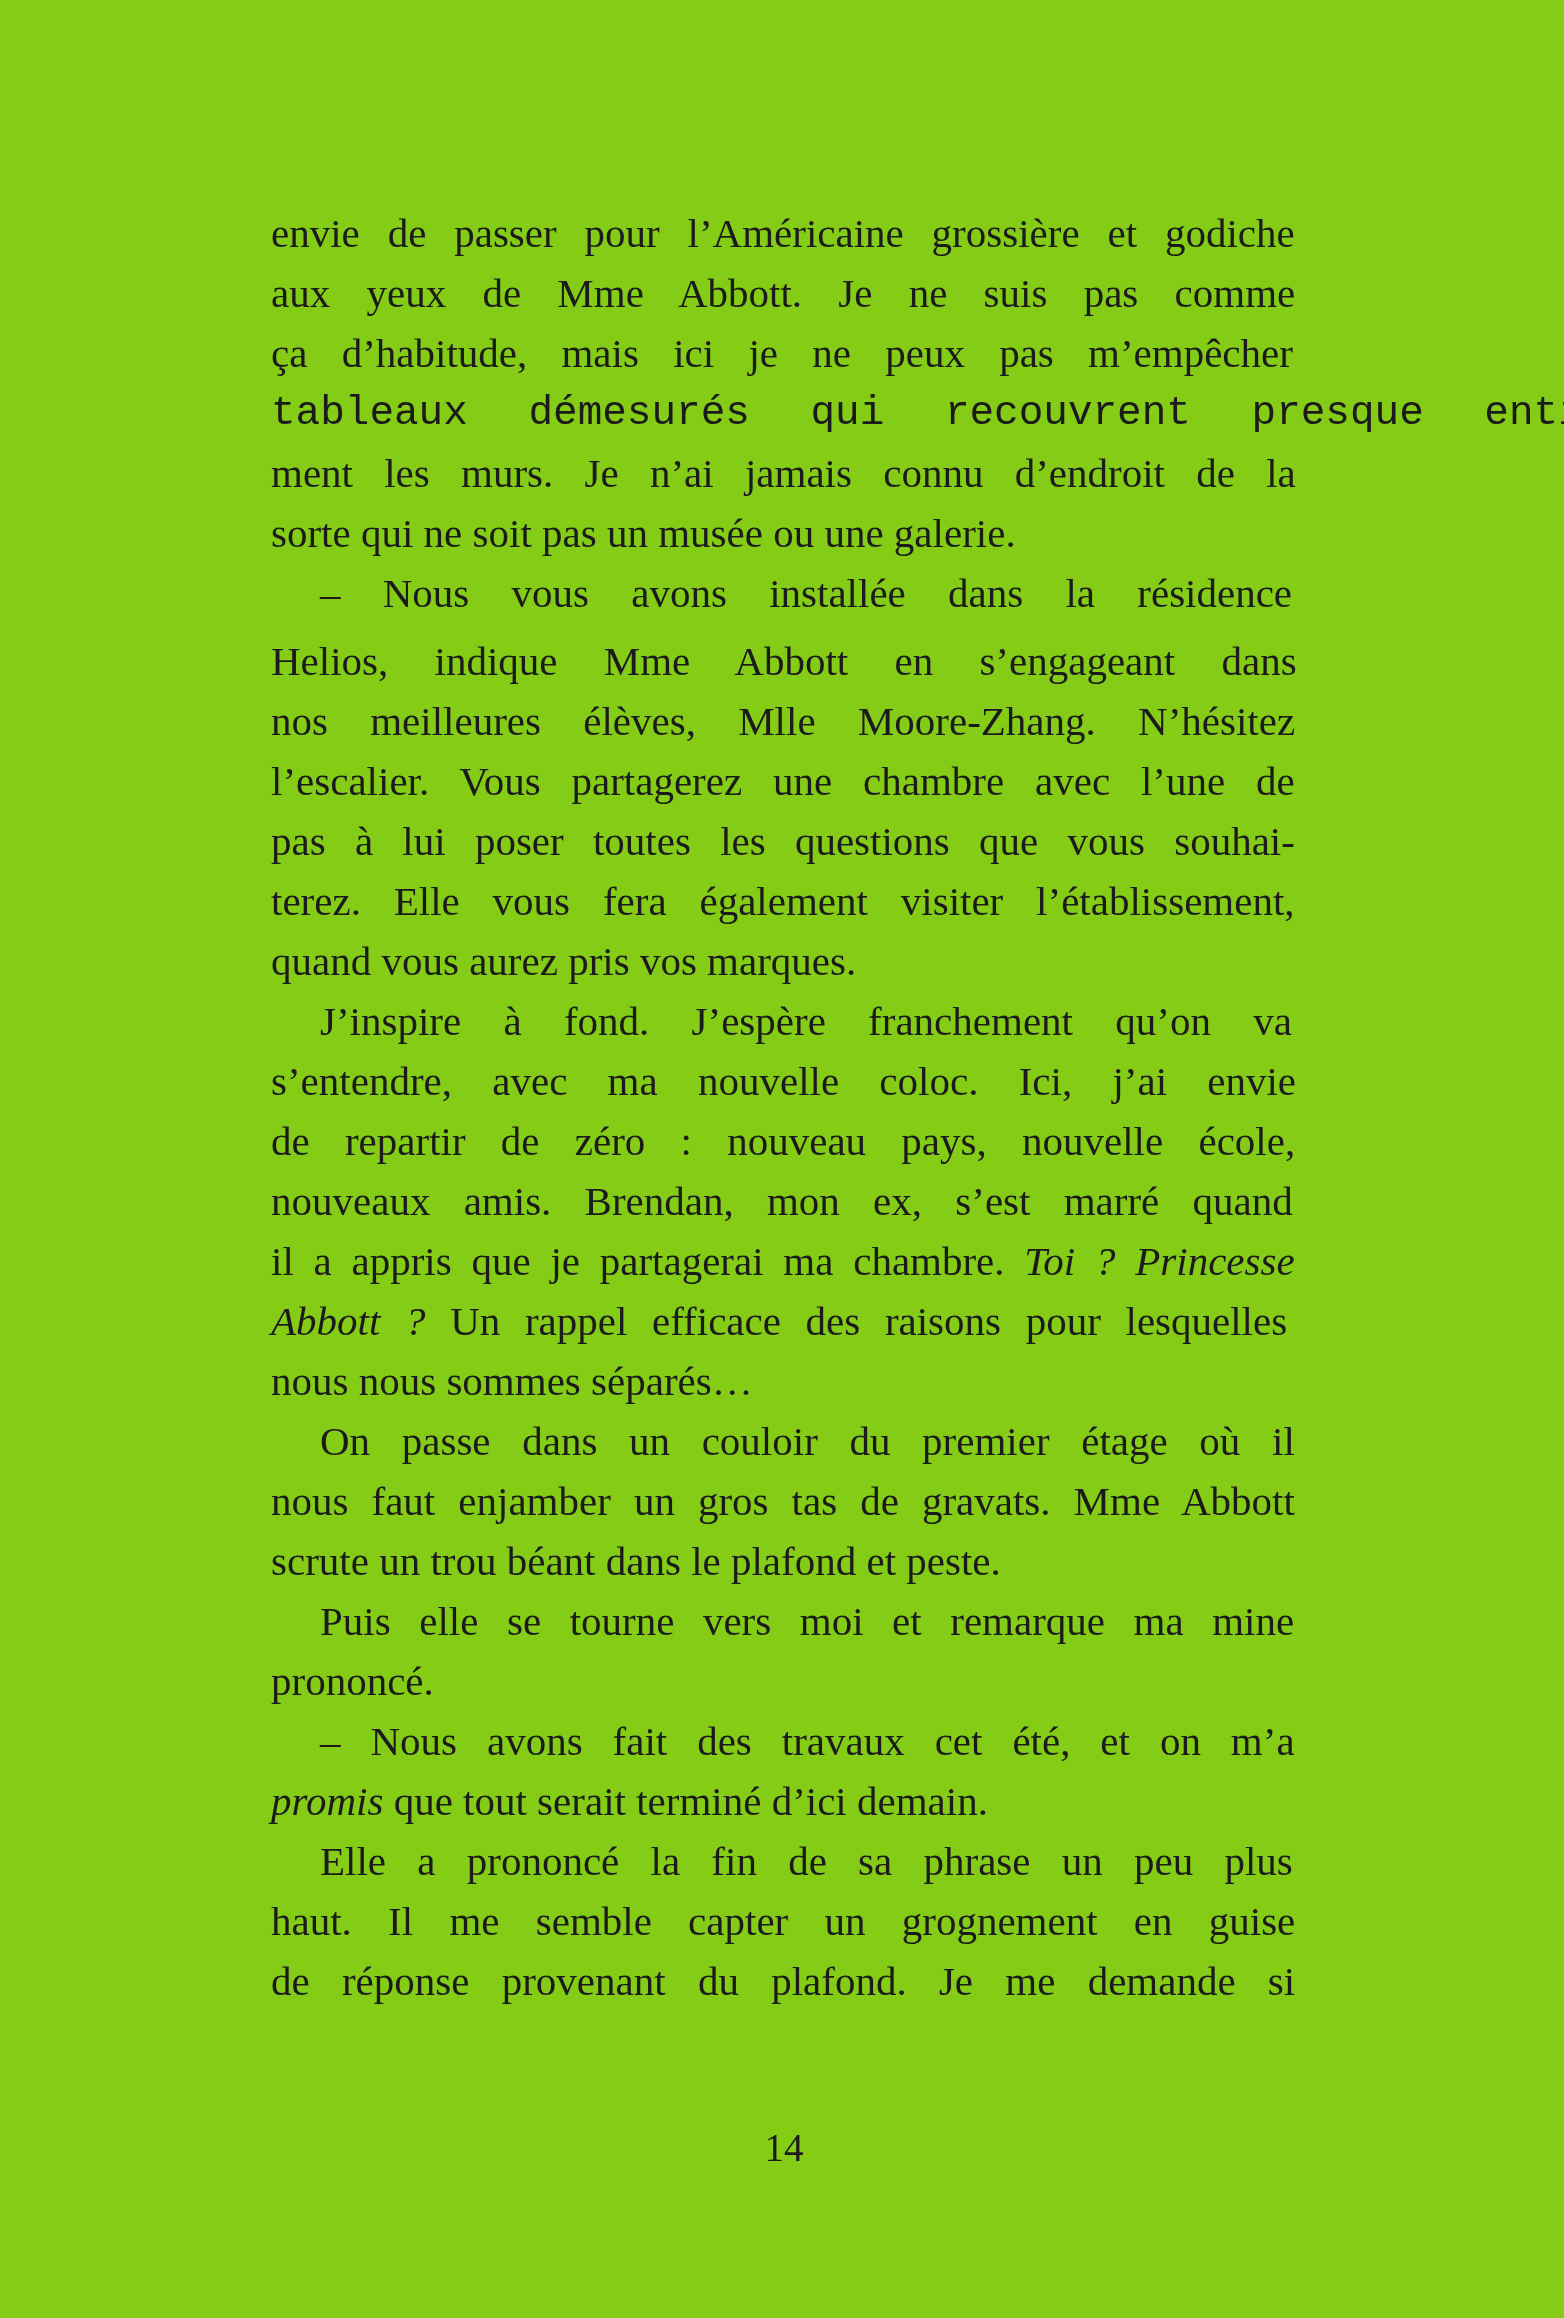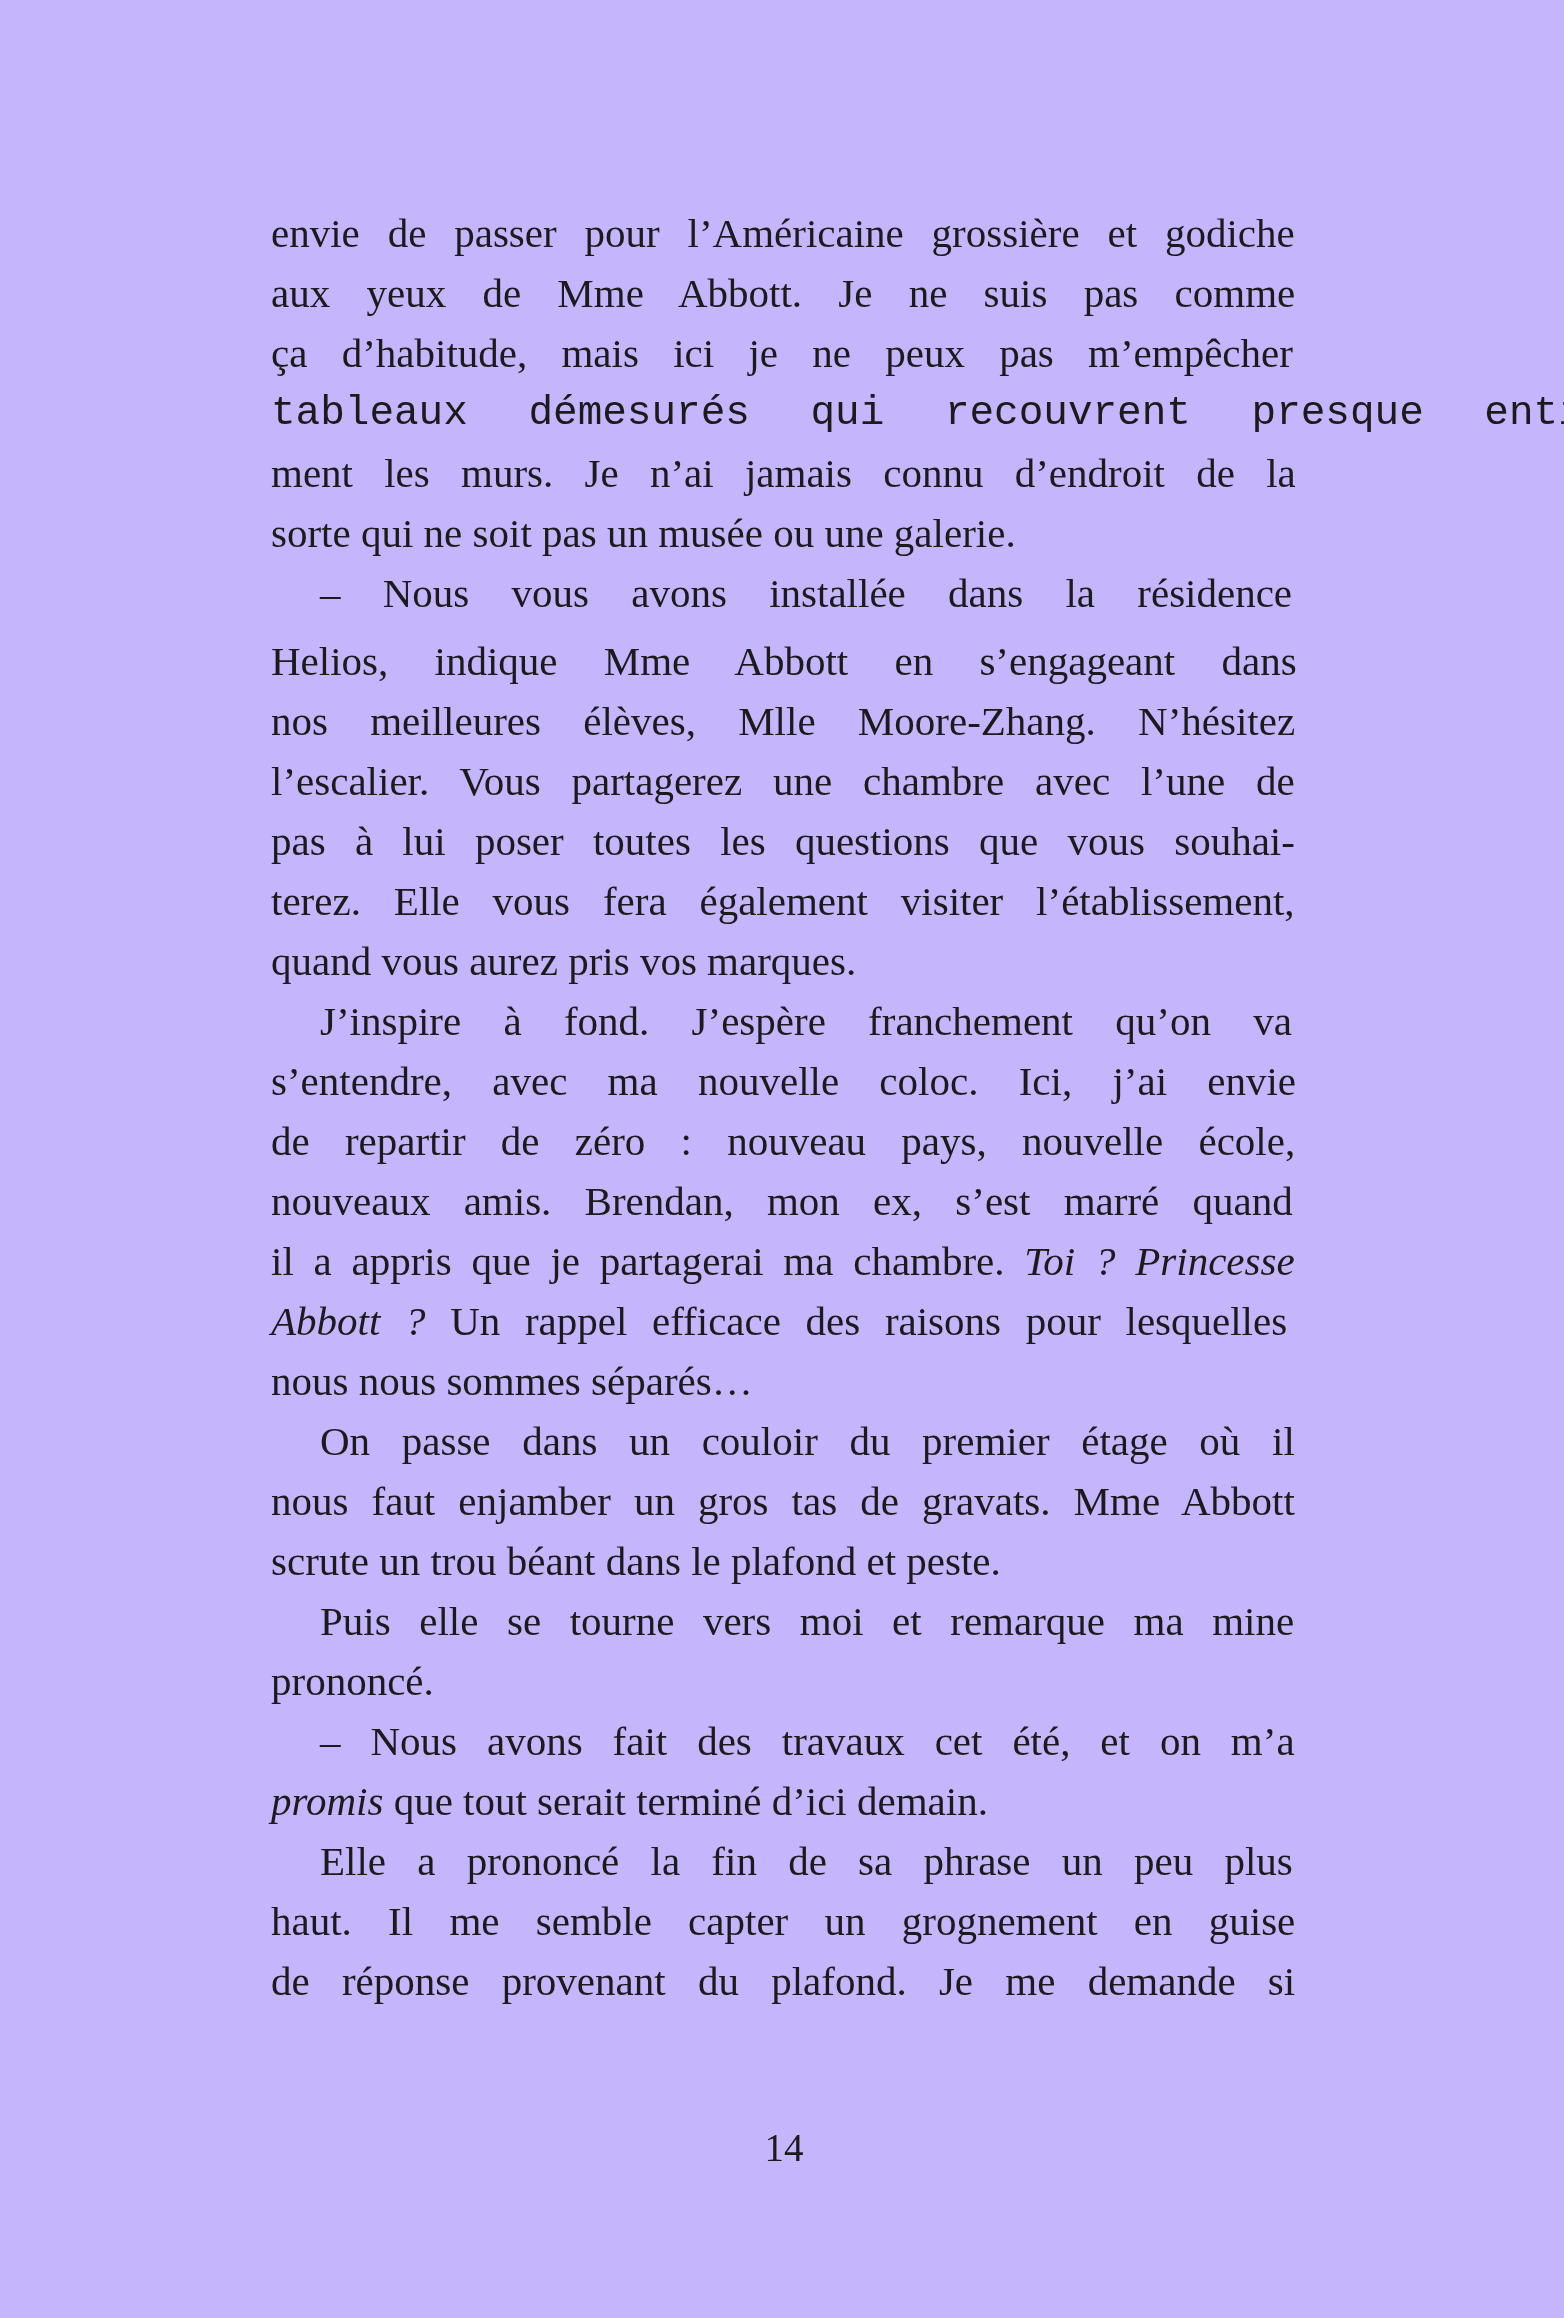--- a/index.html
+++ b/index.html
@@ -10,21 +10,21 @@
     width: 1564px;
     height: 2318px;
     background: #ffffff;
     position: relative;
     font-family: "Liberation Serif", serif;
     color: #1b1b1b;
   }
   .page {
     position: absolute;
     inset: 0;
-    background: #c4b5fd;
+    background: #84cc16;
   }
   .text-block {
     position: absolute;
     left: 271px;
     top: 203px;
     width: 1026px;
   }
   .line {
     font-size: 41px;
     line-height: 60px;

